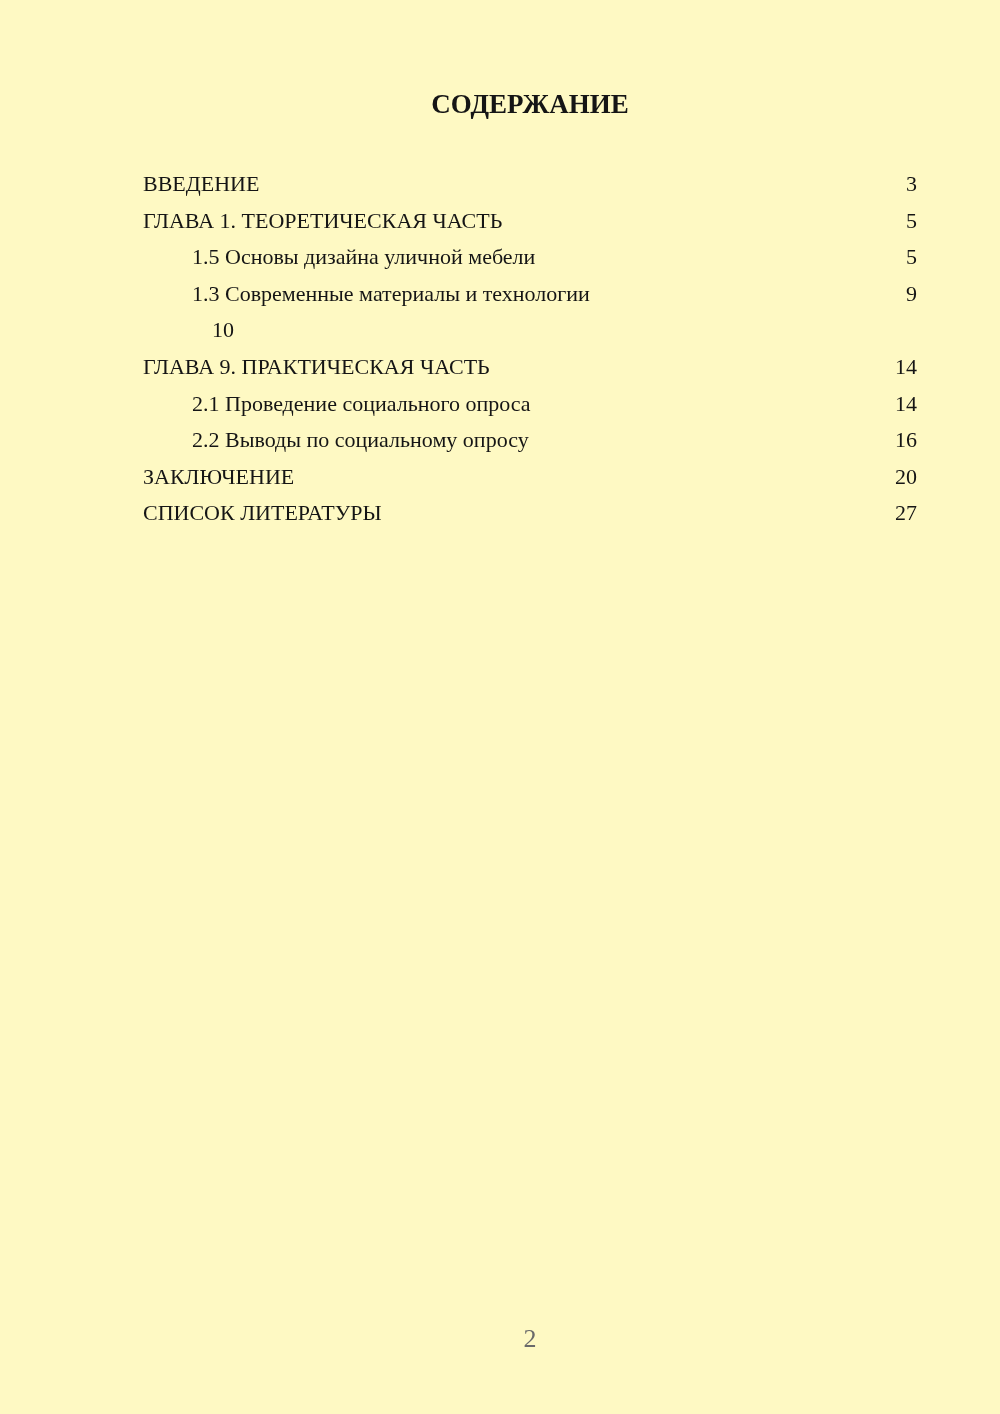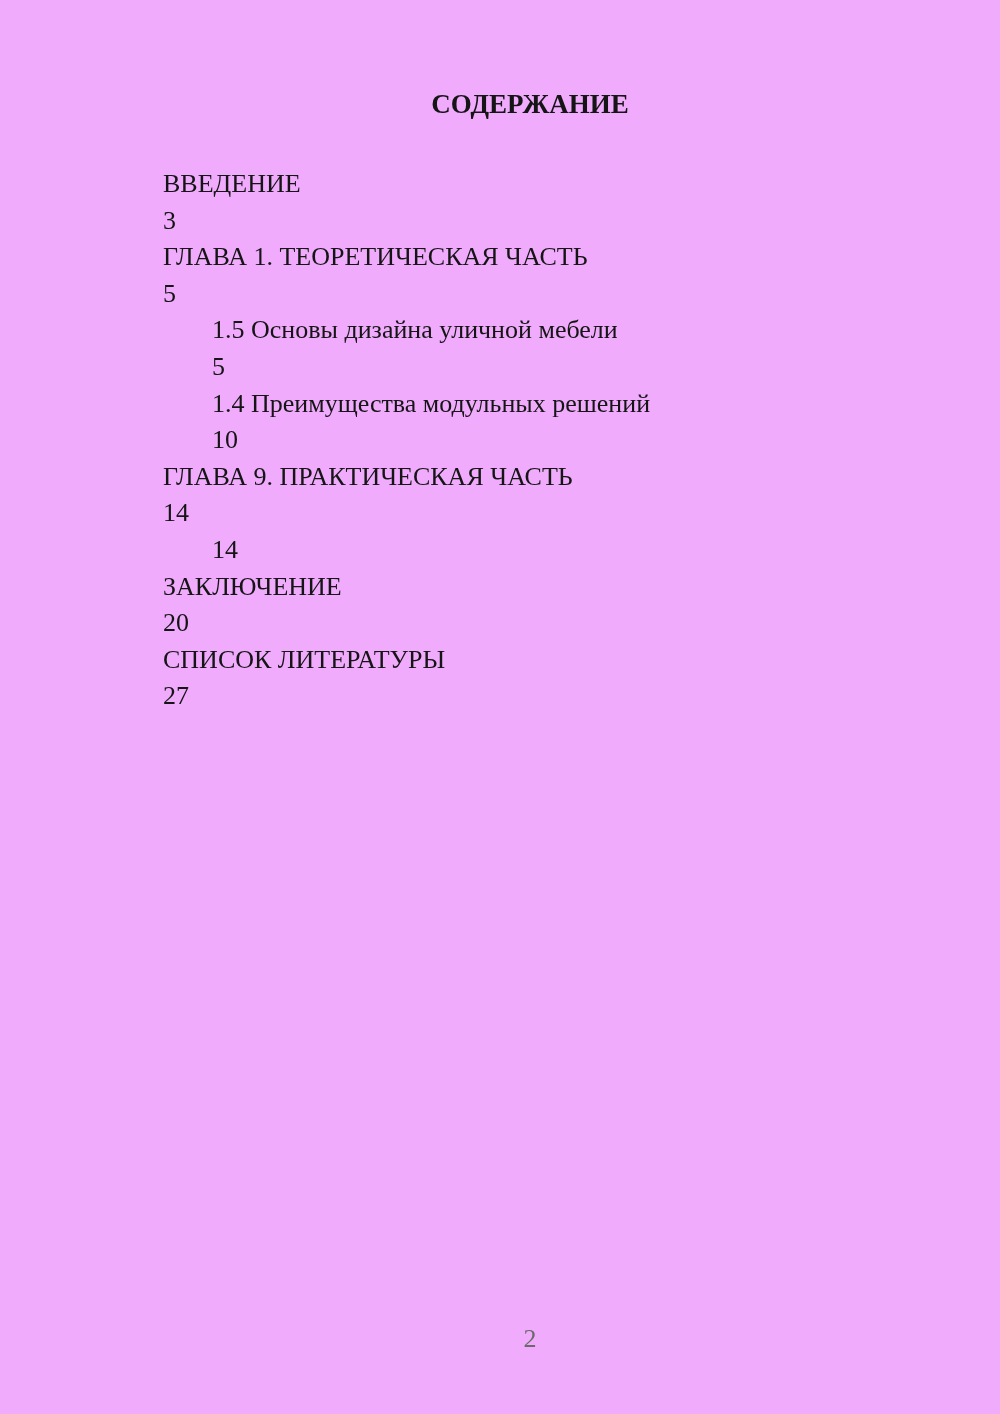--- a/index.html
+++ b/index.html
@@ -1,21 +1,21 @@
 <!DOCTYPE html>
 <html><head>
 <meta charset="utf-8">
 <style>
   * { margin: 0; padding: 0; box-sizing: border-box; }
   html, body { background: #ffffff; }
   .page {
     position: relative;
     width: 1000px;
     height: 1414px;
-    background: #f0abfc;
+    background: #fef9c3;
     font-family: "Liberation Serif", "DejaVu Serif", serif;
     color: #151515;
     overflow: hidden;
   }
   .doc-title {
     position: absolute;
     top: 89px;
     left: 143px;
     width: 774px;
     text-align: center;
@@ -26,23 +26,22 @@
     position: absolute;
     top: 166px;
     left: 143px;
     width: 774px;
   }
   .toc-row {
     display: flex;
     justify-content: space-between;
     align-items: baseline;
     line-height: 36.6px;
-    font-size: 26px;
+    font-size: 22px;
     white-space: nowrap;
-    flex-direction: column;
   }
   .toc-row.level-1 { padding-left: 49px; }
   .toc-entry-label { flex: 1 1 auto; overflow: hidden; }
   .toc-entry-page { flex: 0 0 auto; margin-left: 20px; text-align: right; }
   .footer-page-number {
     position: absolute;
     top: 1324px;
     left: 143px;
     width: 774px;
     text-align: center;
@@ -66,29 +65,37 @@
       </div>
       <div class="toc-row level-0">
         <span class="toc-entry-label">ГЛАВА 1. ТЕОРЕТИЧЕСКАЯ ЧАСТЬ</span>
         <span class="toc-entry-page">5</span>
       </div>
       <div class="toc-row level-1">
         <span class="toc-entry-label">1.5 Основы дизайна уличной мебели</span>
         <span class="toc-entry-page">5</span>
       </div>
       <div class="toc-row level-1">
-        <span class="toc-entry-label">1.4 Преимущества модульных решений</span>
+        <span class="toc-entry-label">1.3 Современные материалы и технологии</span>
+        <span class="toc-entry-page">9</span>
+      </div>
+      <div class="toc-row level-1">
         <span class="toc-entry-page">10</span>
       </div>
       <div class="toc-row level-0">
         <span class="toc-entry-label">ГЛАВА 9. ПРАКТИЧЕСКАЯ ЧАСТЬ</span>
         <span class="toc-entry-page">14</span>
       </div>
       <div class="toc-row level-1">
+        <span class="toc-entry-label">2.1 Проведение социального опроса</span>
         <span class="toc-entry-page">14</span>
+      </div>
+      <div class="toc-row level-1">
+        <span class="toc-entry-label">2.2 Выводы по социальному опросу</span>
+        <span class="toc-entry-page">16</span>
       </div>
       <div class="toc-row level-0">
         <span class="toc-entry-label">ЗАКЛЮЧЕНИЕ</span>
         <span class="toc-entry-page">20</span>
       </div>
       <div class="toc-row level-0">
         <span class="toc-entry-label">СПИСОК ЛИТЕРАТУРЫ</span>
         <span class="toc-entry-page">27</span>
       </div>
     </div>

